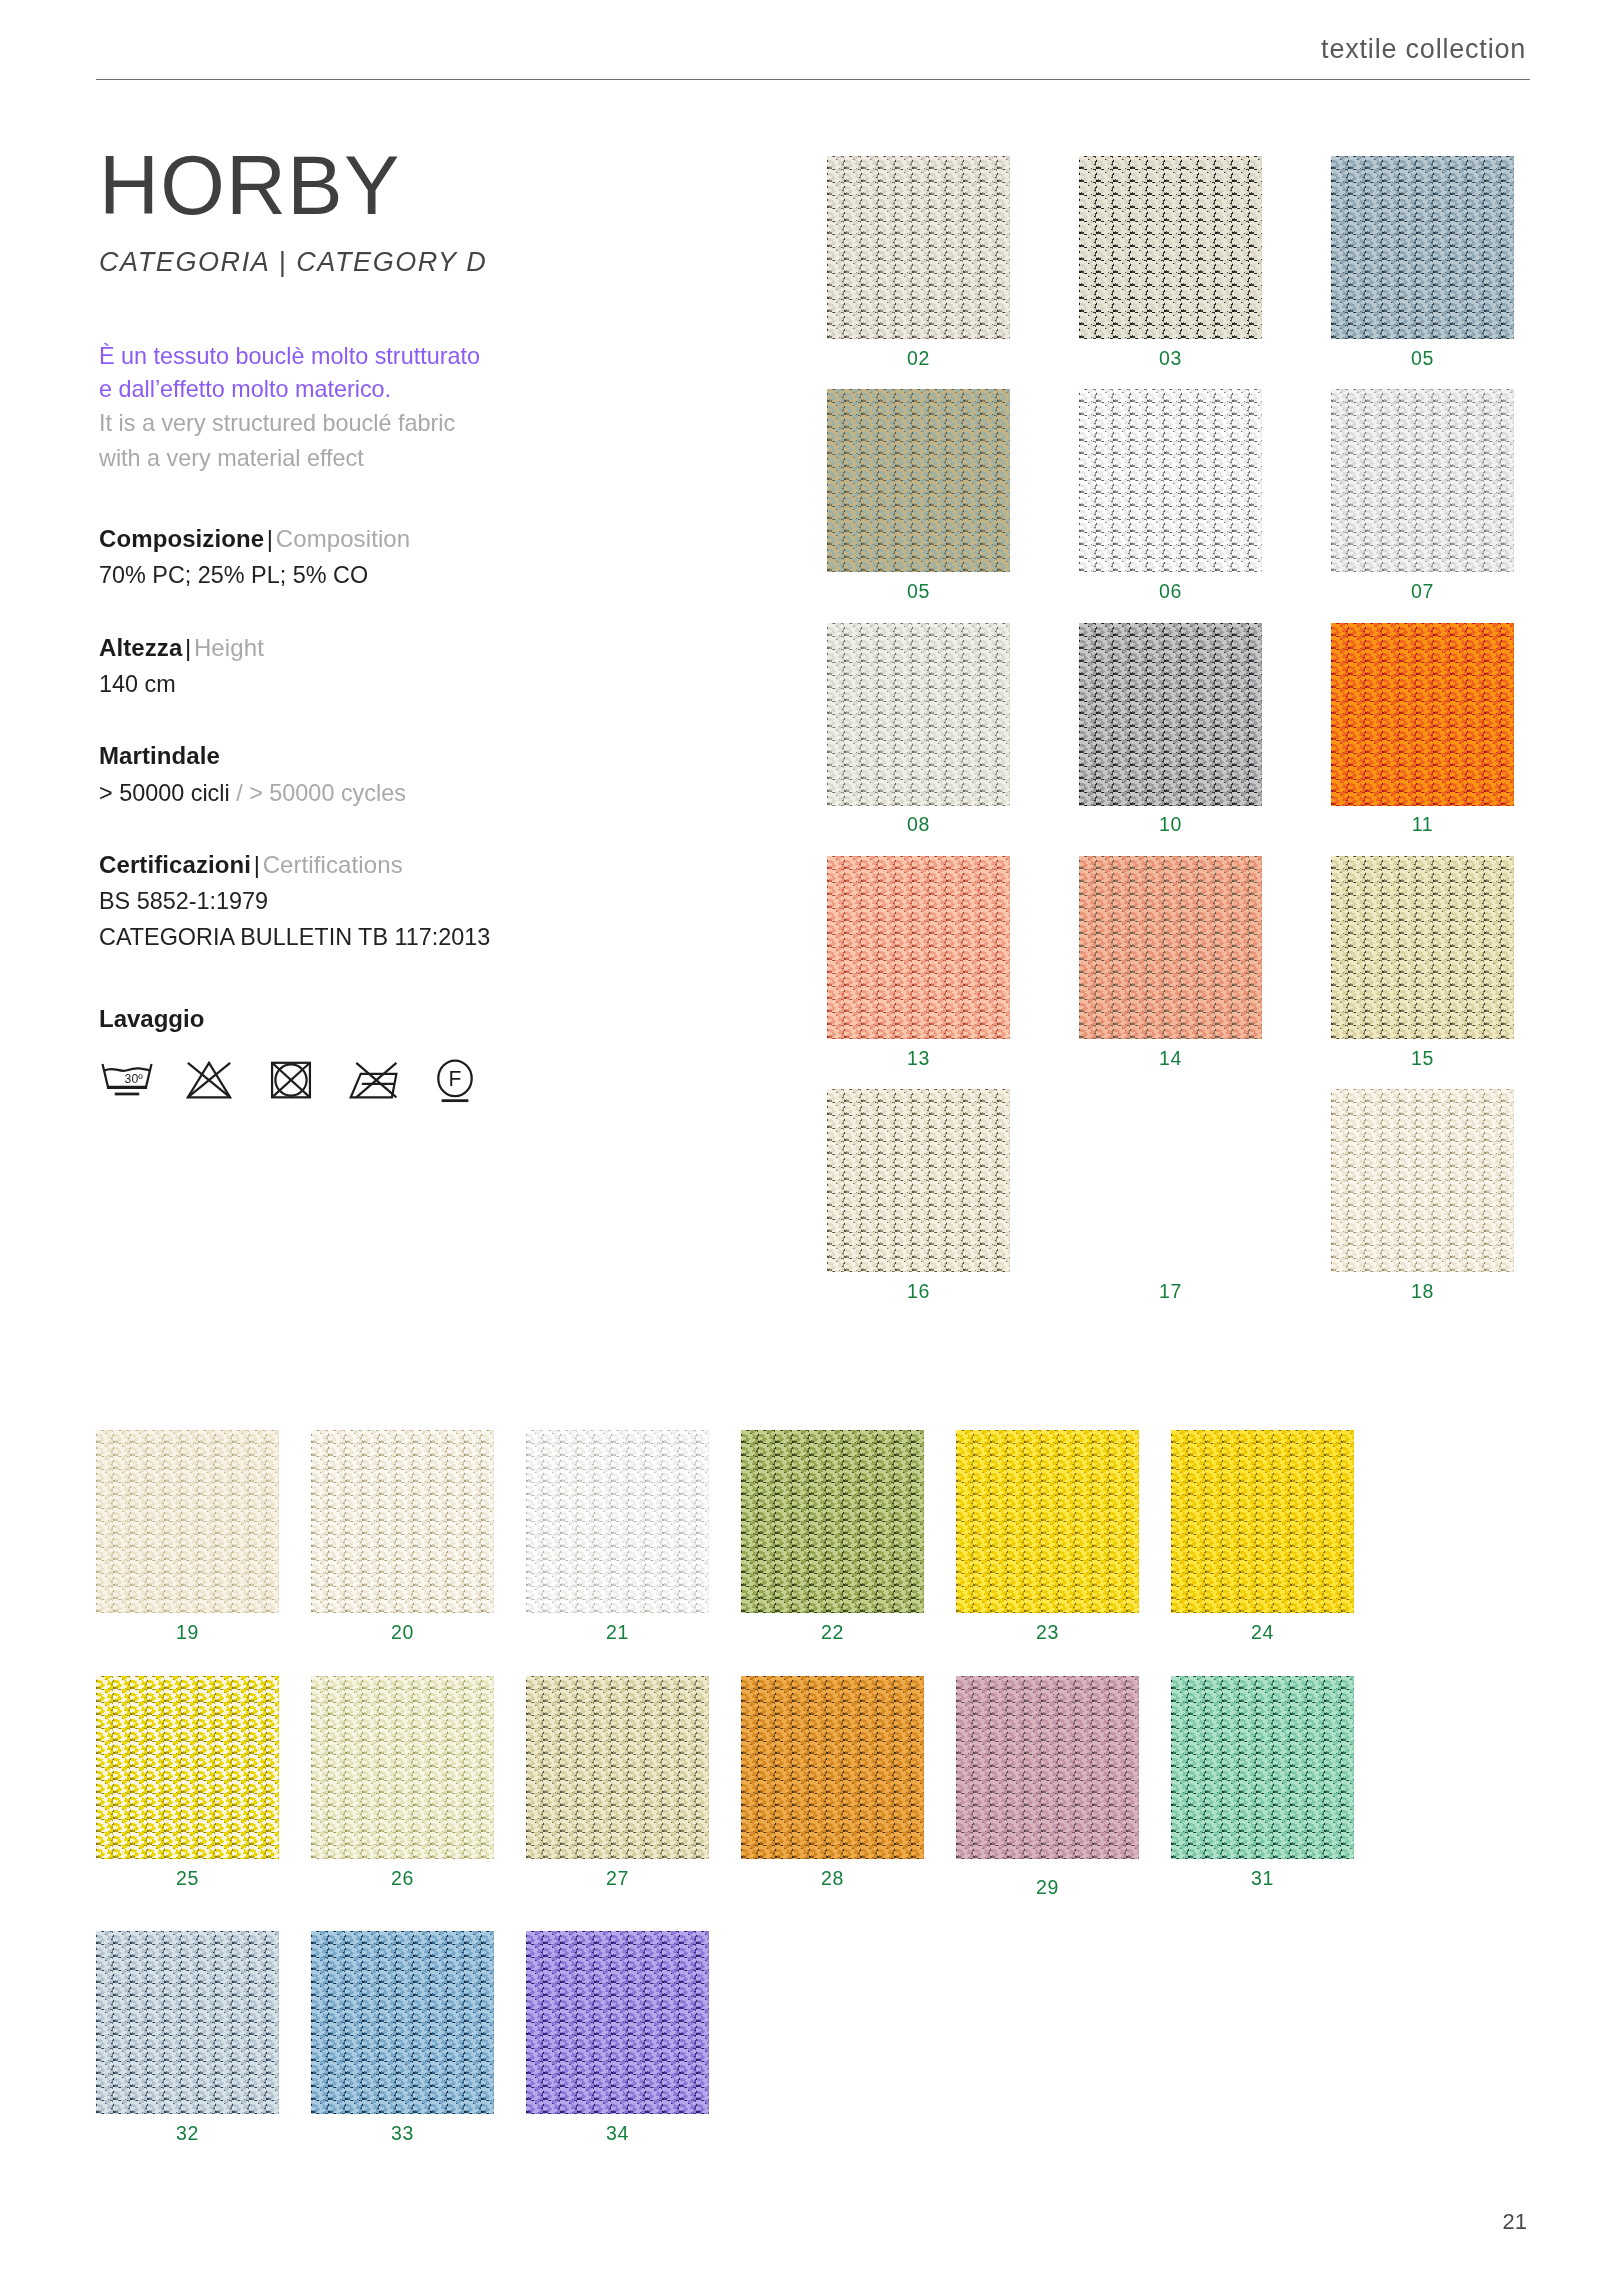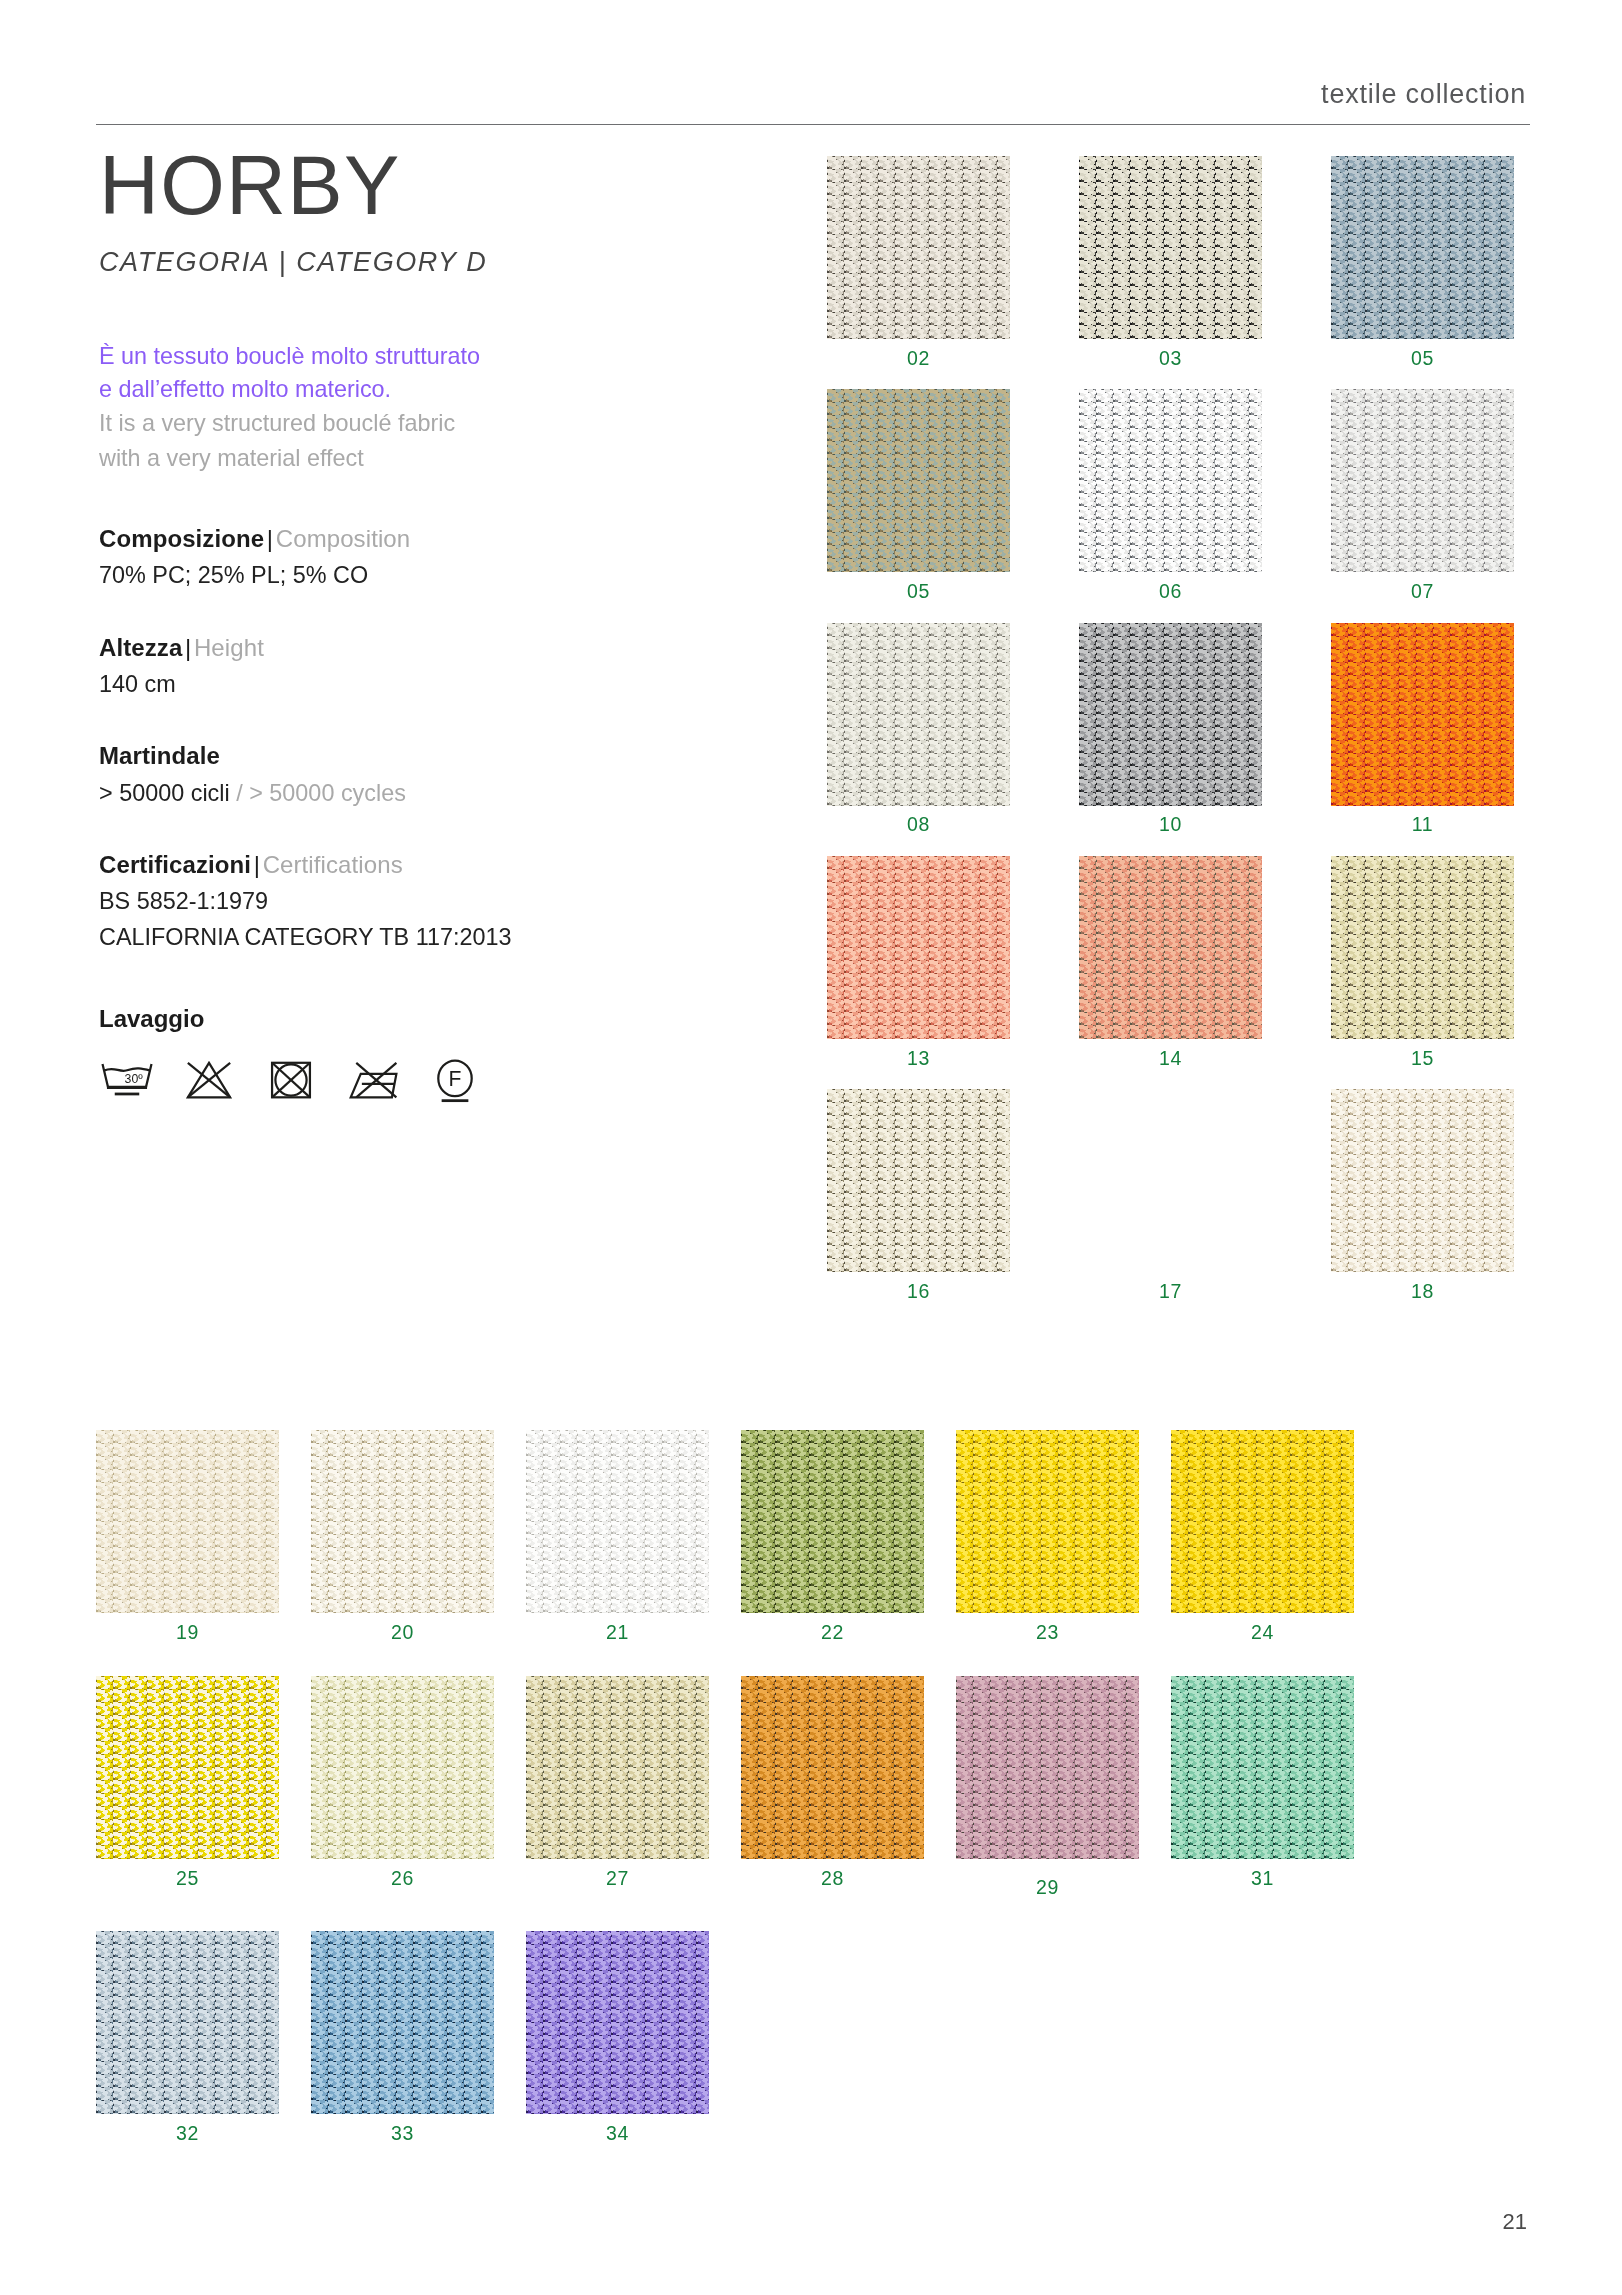--- a/index.html
+++ b/index.html
@@ -8,21 +8,21 @@
     width: 1623px; height: 2295px;
     font-family: "Liberation Sans", sans-serif;
     color: #3a3a3a;
     position: relative;
     overflow: hidden;
   }
 
   
   .header {
     position: absolute;
-    left: 96px; top: 34px; width: 1434px; margin-top: 45px;
+    left: 96px; top: 34px; width: 1434px;
   }
   .header-title {
     text-align: right;
     font-size: 27px;
     font-weight: 300;
     letter-spacing: 0.8px;
     color: #58595b;
     padding-right: 3.9px;
   }
   .header-rule {
@@ -185,21 +185,21 @@
   </div>
 
   <div class="spec-block tight">
     <div class="spec-head"><span>Martindale</span></div>
     <div class="spec-val"><span>&gt; 50000 cicli</span><span class="muted">&nbsp;</span><span class="muted">/</span><span class="muted">&nbsp;</span><span class="muted">&gt; 50000 cycles</span></div>
   </div>
 
   <div class="spec-block tight">
     <div class="spec-head"><span>Certificazioni</span><span class="sep">|</span><span class="en">Certifications</span></div>
     <div class="spec-val">BS 5852-1:1979</div>
-    <div class="spec-val">CALIFORNIA CATEGORY TB 117:2013</div>
+    <div class="spec-val">CATEGORIA BULLETIN TB 117:2013</div>
   </div>
 
   <div class="care-title">Lavaggio</div>
   <div class="care-icons">
 
     <svg class="care-icon" viewBox="0 0 100 88">
       <path d="M6 16 L16 58 H84 L94 16" fill="none" stroke="#1d1d1b" stroke-width="4"></path>
       <path d="M9 28 C28 19, 36 33, 52 27 C66 22, 76 24, 92 28" fill="none" stroke="#1d1d1b" stroke-width="4"></path>
       <line x1="14" y1="58" x2="86" y2="58" stroke="#1d1d1b" stroke-width="6"></line>
       <line x1="28" y1="70" x2="72" y2="70" stroke="#1d1d1b" stroke-width="5"></line>

